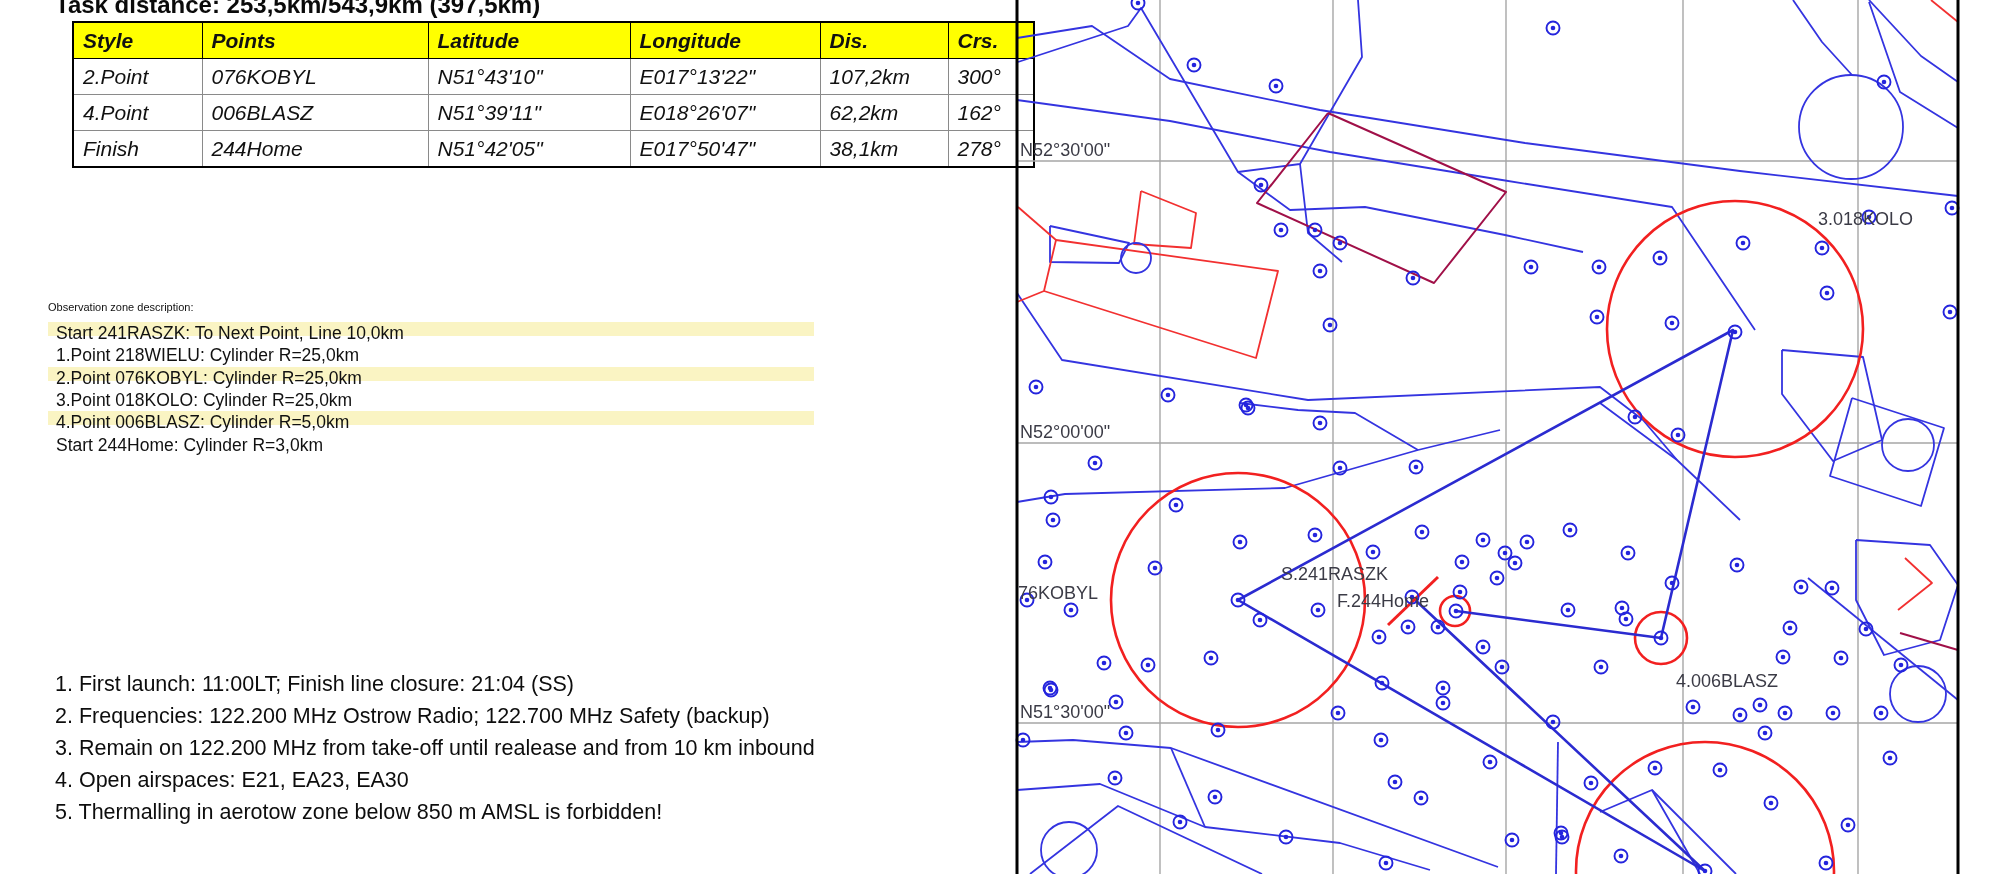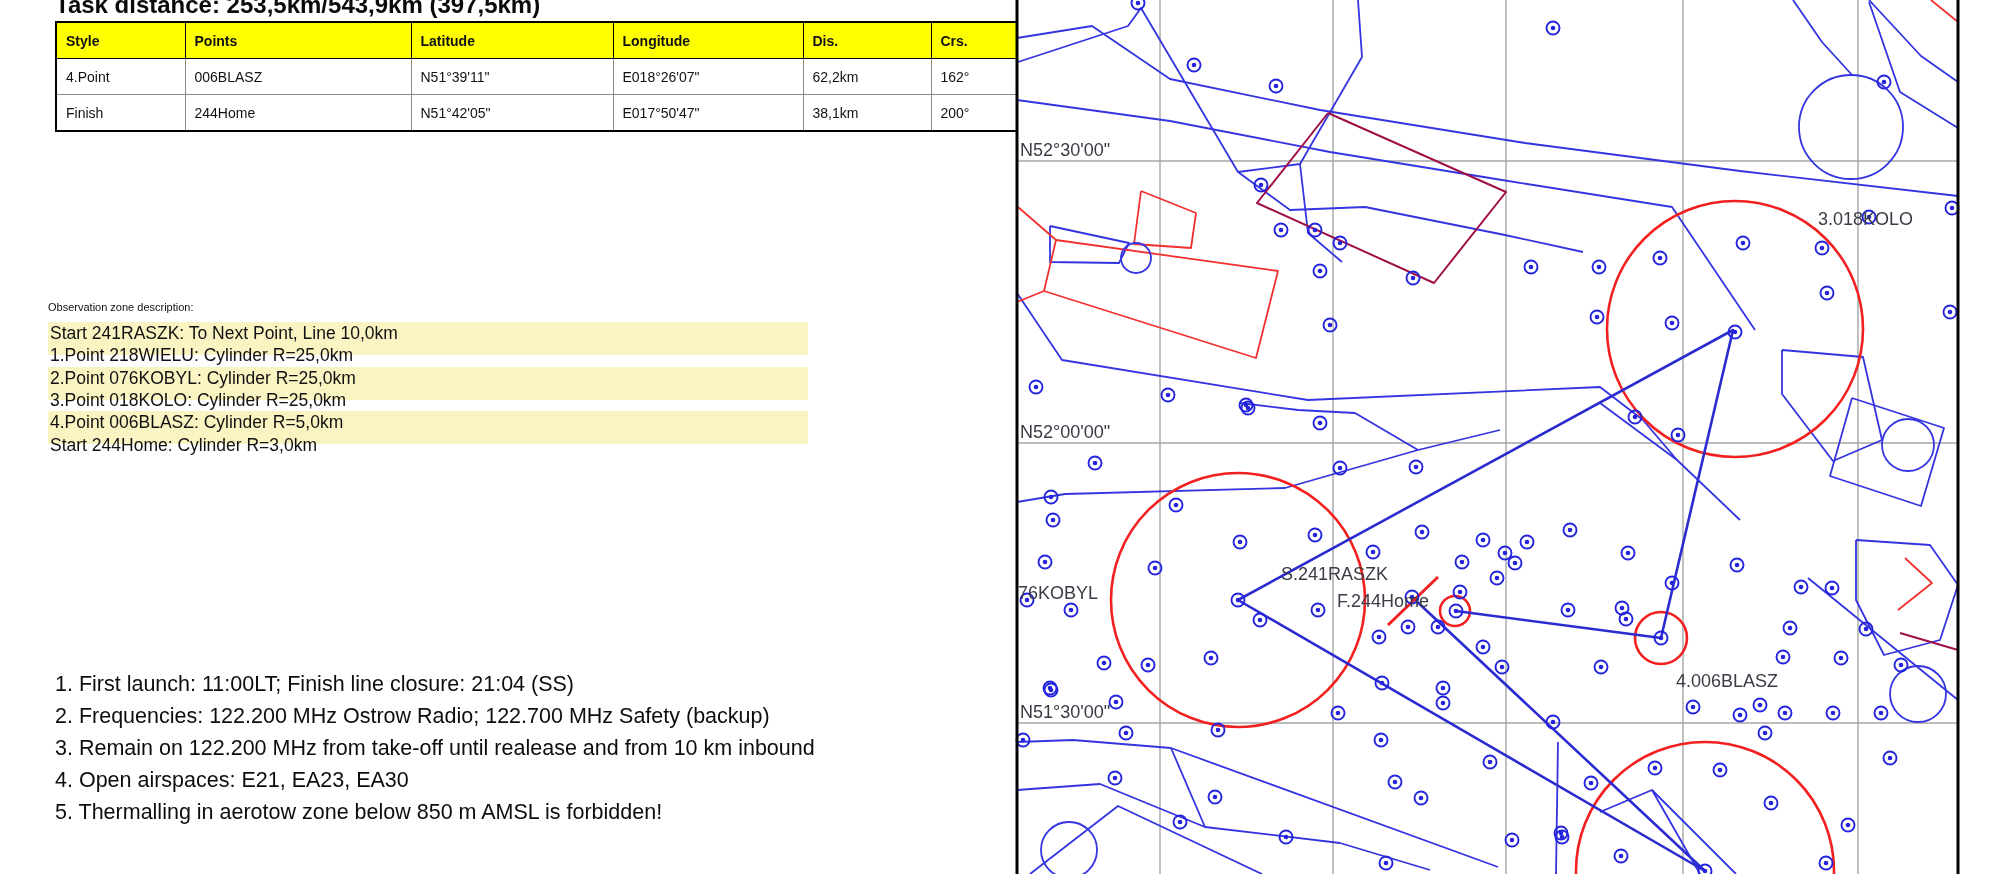--- a/index.html
+++ b/index.html
@@ -1,26 +1,26 @@
 <!DOCTYPE html>
 <html><head>
 <meta charset="utf-8">
 <style>
   html,body{margin:0;padding:0;width:1992px;height:874px;overflow:hidden;background:#ffffff;
     font-family:"Liberation Sans",sans-serif;color:#111;}
   .abs{position:absolute;}
   
   #title{left:55px;top:-9px;font-size:24px;font-weight:bold;color:#0a0a0a;white-space:nowrap;}
-  #task-table{left:55px;top:21px;border-collapse:collapse;table-layout:fixed;font-size:14px;}
+  #task-table{left:72px;top:21px;border-collapse:collapse;table-layout:fixed;font-size:21px;font-style:italic;}
   #task-table td,#task-table th{border:1px solid #8a8a8a;height:35px;padding:0 0 0 9px;text-align:left;
     vertical-align:middle;white-space:nowrap;overflow:hidden;}
   #task-table th{background:#ffff00;border:1px solid #000;font-weight:bold;}
   #task-table{border:2px solid #000;}
   .obs-heading{left:48px;top:301px;font-size:11px;}
-  .obs-line{left:48px;width:758px;height:33px;font-size:17.5px;line-height:22px;padding-left:2px;white-space:nowrap;}
+  .obs-line{left:48px;width:758px;height:14px;font-size:17.5px;line-height:22px;padding-left:8px;white-space:nowrap;}
   .obs-line.hl{background:#faf4c3;}
   #notes{left:55px;top:668px;font-size:21.5px;line-height:32px;white-space:nowrap;color:#0d0d0d;}
   
   #map-wrap{left:1015px;top:0;width:947px;height:874px;}
   #map-svg{position:absolute;left:0;top:0;}
   .grid{stroke:#a6a6a6;stroke-width:1.4;fill:none;}
   .as-blue{stroke:#3434e0;stroke-width:1.8;fill:none;stroke-linejoin:round;}
   .as-red{stroke:#f23030;stroke-width:1.8;fill:none;stroke-linejoin:round;}
   .as-maroon{stroke:#a01048;stroke-width:2;fill:none;stroke-linejoin:round;}
   .zone-red{stroke:#f22020;stroke-width:2.6;fill:none;}
@@ -48,34 +48,42 @@
   <tbody>
       <tr>
     <th>Style</th>
     <th>Points</th>
     <th>Latitude</th>
     <th>Longitude</th>
     <th>Dis.</th>
     <th>Crs.</th>
   </tr>
   <tr>
+    <td>2.Point</td>
+    <td>076KOBYL</td>
+    <td>N51°43'10"</td>
+    <td>E017°13'22"</td>
+    <td>107,2km</td>
+    <td>300°</td>
+  </tr>
+  <tr>
     <td>4.Point</td>
     <td>006BLASZ</td>
     <td>N51°39'11"</td>
     <td>E018°26'07"</td>
     <td>62,2km</td>
     <td>162°</td>
   </tr>
   <tr>
     <td>Finish</td>
     <td>244Home</td>
     <td>N51°42'05"</td>
     <td>E017°50'47"</td>
     <td>38,1km</td>
-    <td>200°</td>
+    <td>278°</td>
   </tr>
 </tbody>
   </table>
 
 <div>
   <div class="abs obs-heading">Observation zone description:</div>
   <div class="abs obs-line hl" style="top:322px">Start 241RASZK: To Next Point, Line 10,0km</div>
   <div class="abs obs-line" style="top:344px">1.Point 218WIELU: Cylinder R=25,0km</div>
   <div class="abs obs-line hl" style="top:367px">2.Point 076KOBYL: Cylinder R=25,0km</div>
   <div class="abs obs-line" style="top:389px">3.Point 018KOLO: Cylinder R=25,0km</div>

